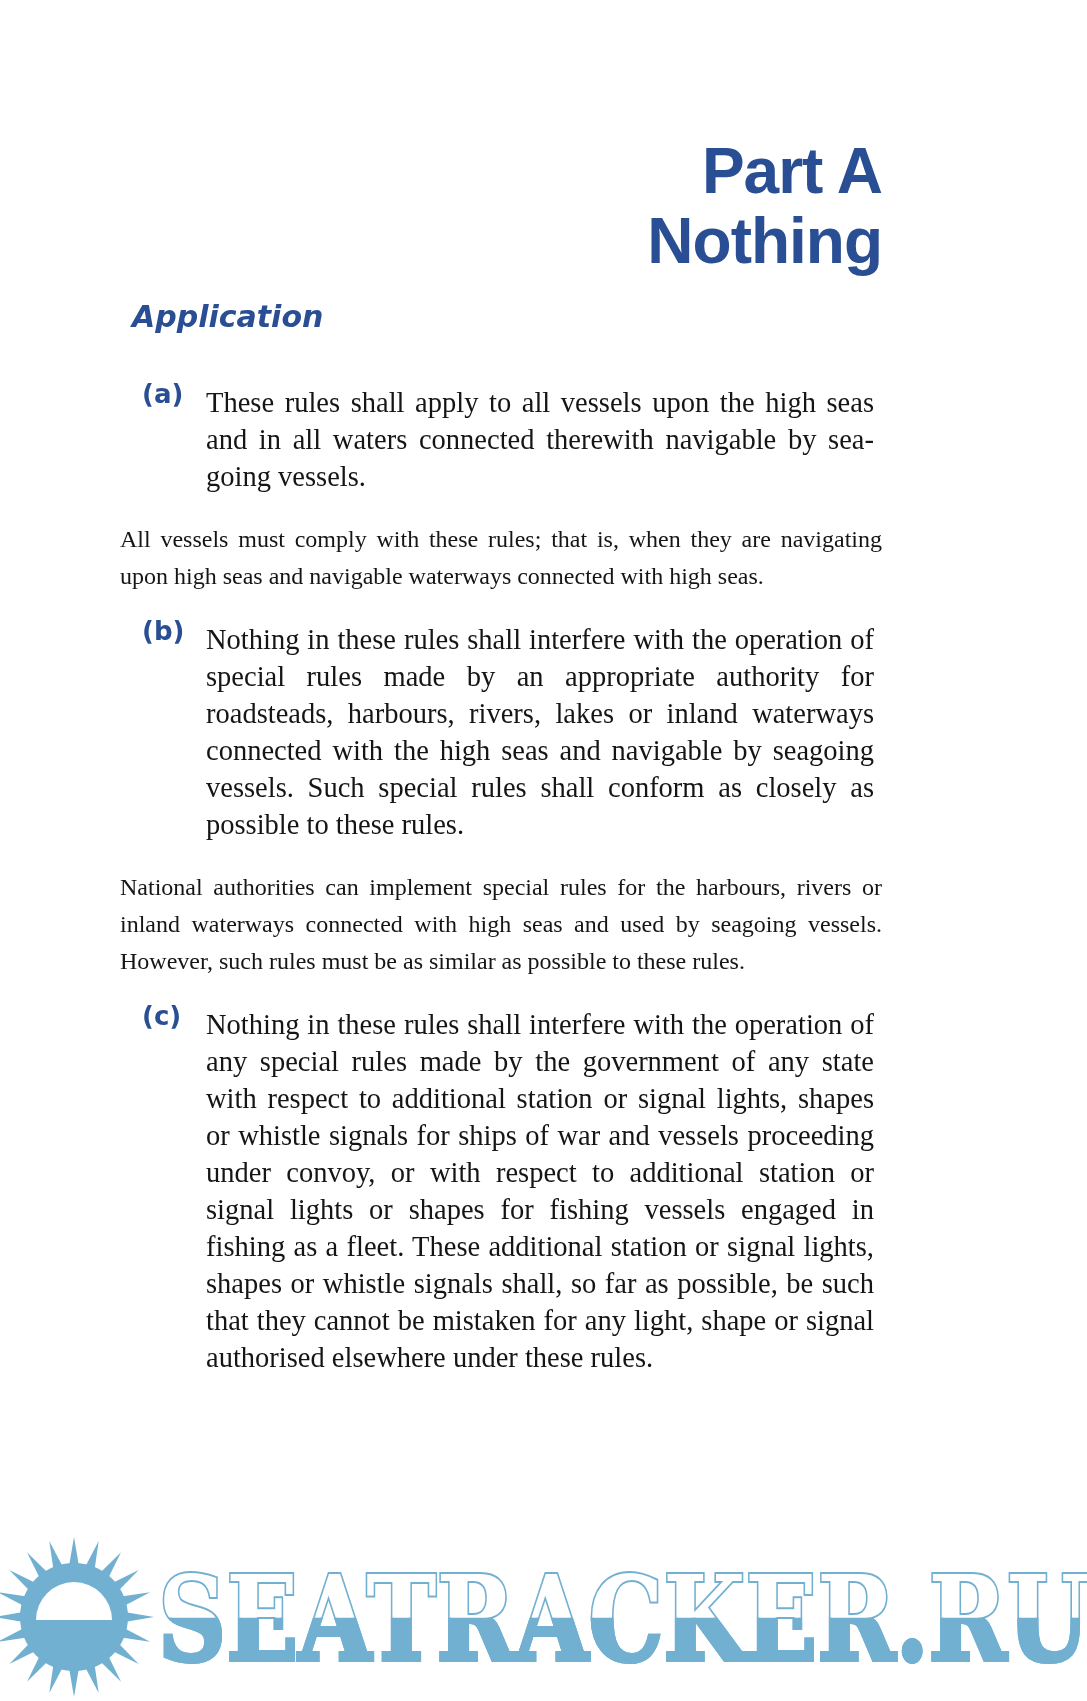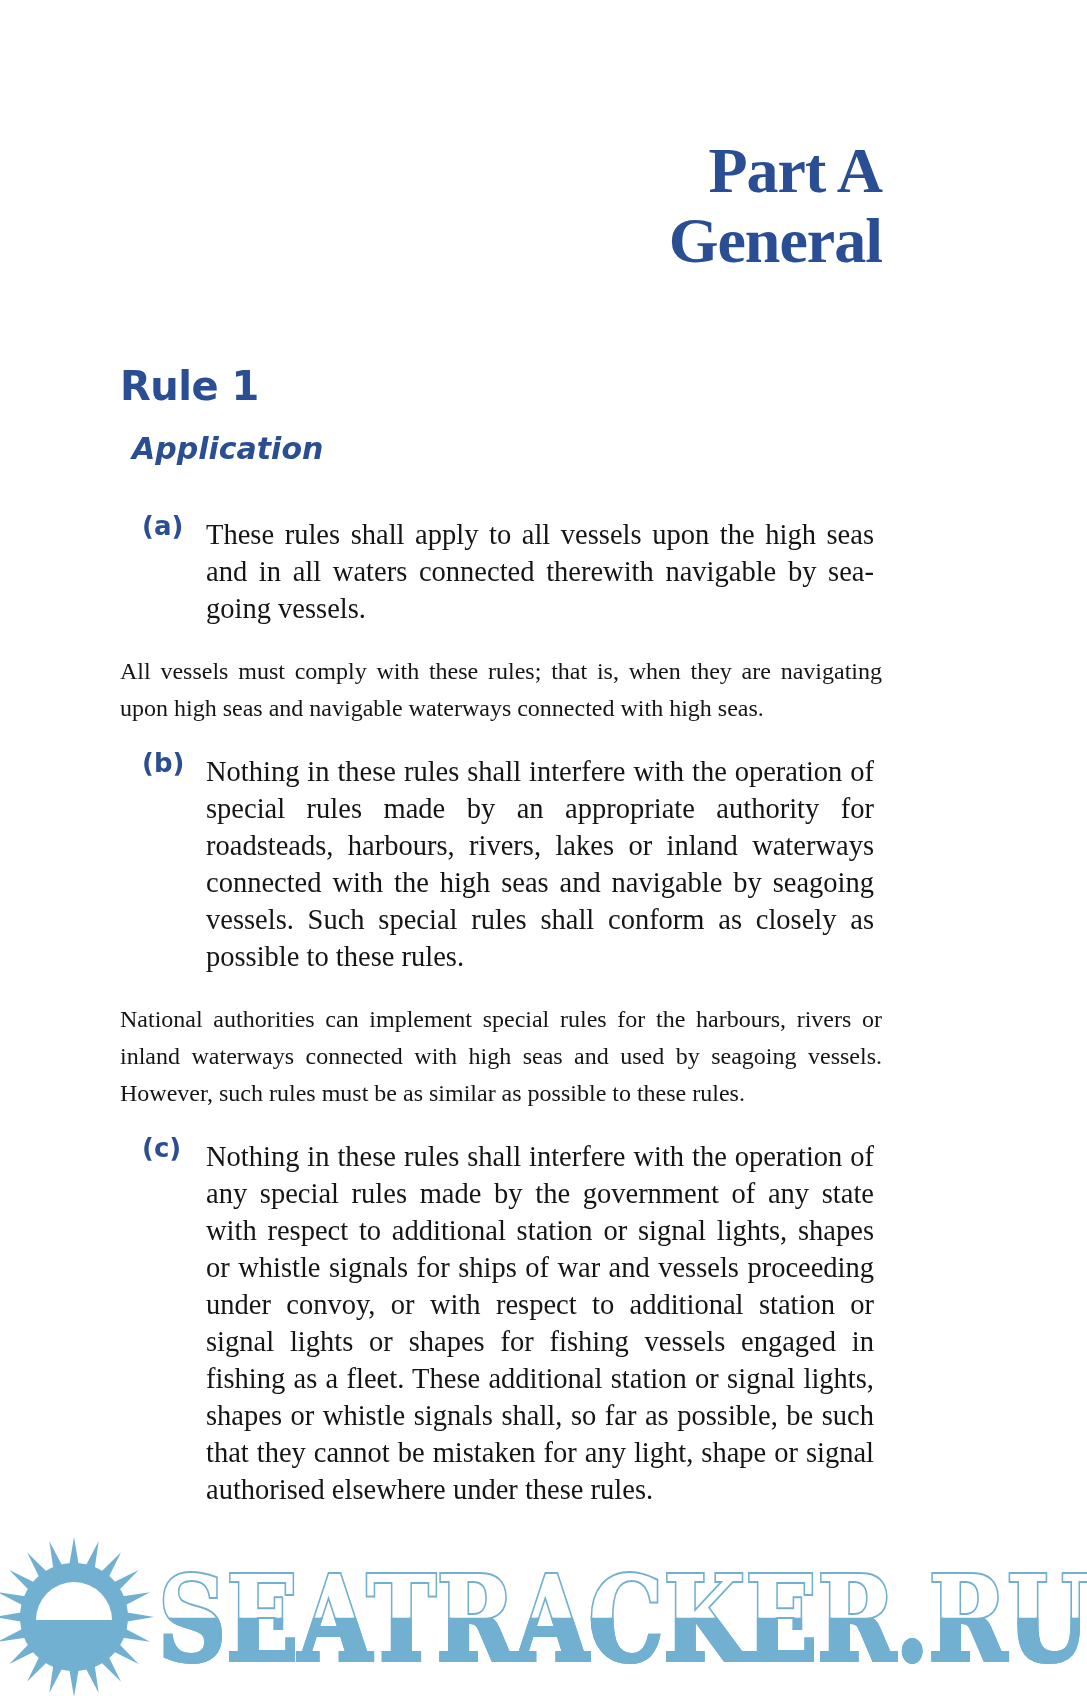--- a/index.html
+++ b/index.html
@@ -5,21 +5,21 @@
   html,body { margin:0; padding:0; background:#888; }
   .page {
     position:relative; width:1087px; height:1701px; margin:0 auto;
     background:#ffffff; overflow:hidden;
     font-family:"Liberation Serif", serif; color:var(--body-text,#151515);
   }
   .content { position:absolute; left:120px; top:0; width:762px; }
 
   .part-title {
     margin-top:136px; text-align:right;
-    font-family:Liberation Serif, serif; font-weight:bold;
+    font-family:Liberation Sans, sans-serif; font-weight:bold;
     font-size:64px; line-height:70px; letter-spacing:-1px;
     color:var(--heading-blue,#2A4E94);
   }
   .rule-heading {
     margin:88px 0 0; font-family:"DejaVu Sans","Liberation Sans",sans-serif;
     font-weight:bold; font-size:40px; line-height:44px;
     color:var(--heading-blue,#2A4E94); letter-spacing:-0.5px;
   }
   .rule-subheading {
     margin:22px 12px 0; font-family:"DejaVu Sans","Liberation Sans",sans-serif;
@@ -57,24 +57,23 @@
   }
 </style>
 </head>
 <body>
 
 <div class="page">
   <div class="content">
 
     <div class="part-title">
       <div>Part A</div>
-      <div>General</div>
+      <div>Nothing</div>
     </div>
 
-    <h1 class="rule-heading">Rule 1</h1>
     <h2 class="rule-subheading">Application</h2>
 
     <div class="clause first">
       <span class="marker">(a)</span>
       <p>These rules shall apply to all vessels upon the high seas and in all waters connected therewith navigable by sea­going vessels.</p>
     </div>
 
     <p class="commentary">All vessels must comply with these rules; that is, when they are navigating upon high seas and navigable waterways connected with high seas.</p>
 
     <div class="clause">

